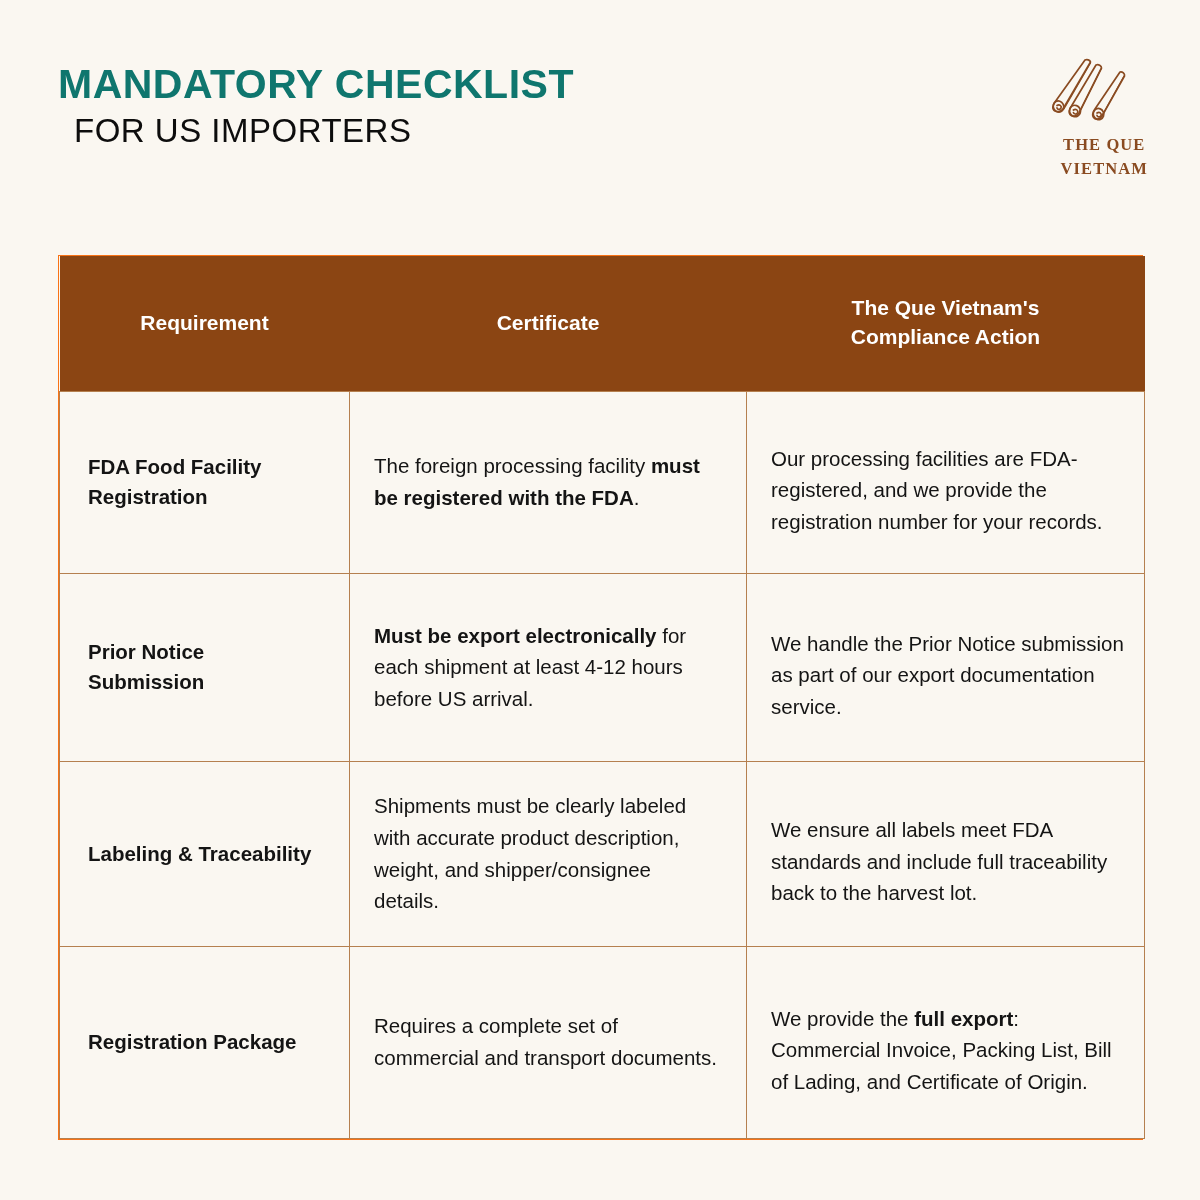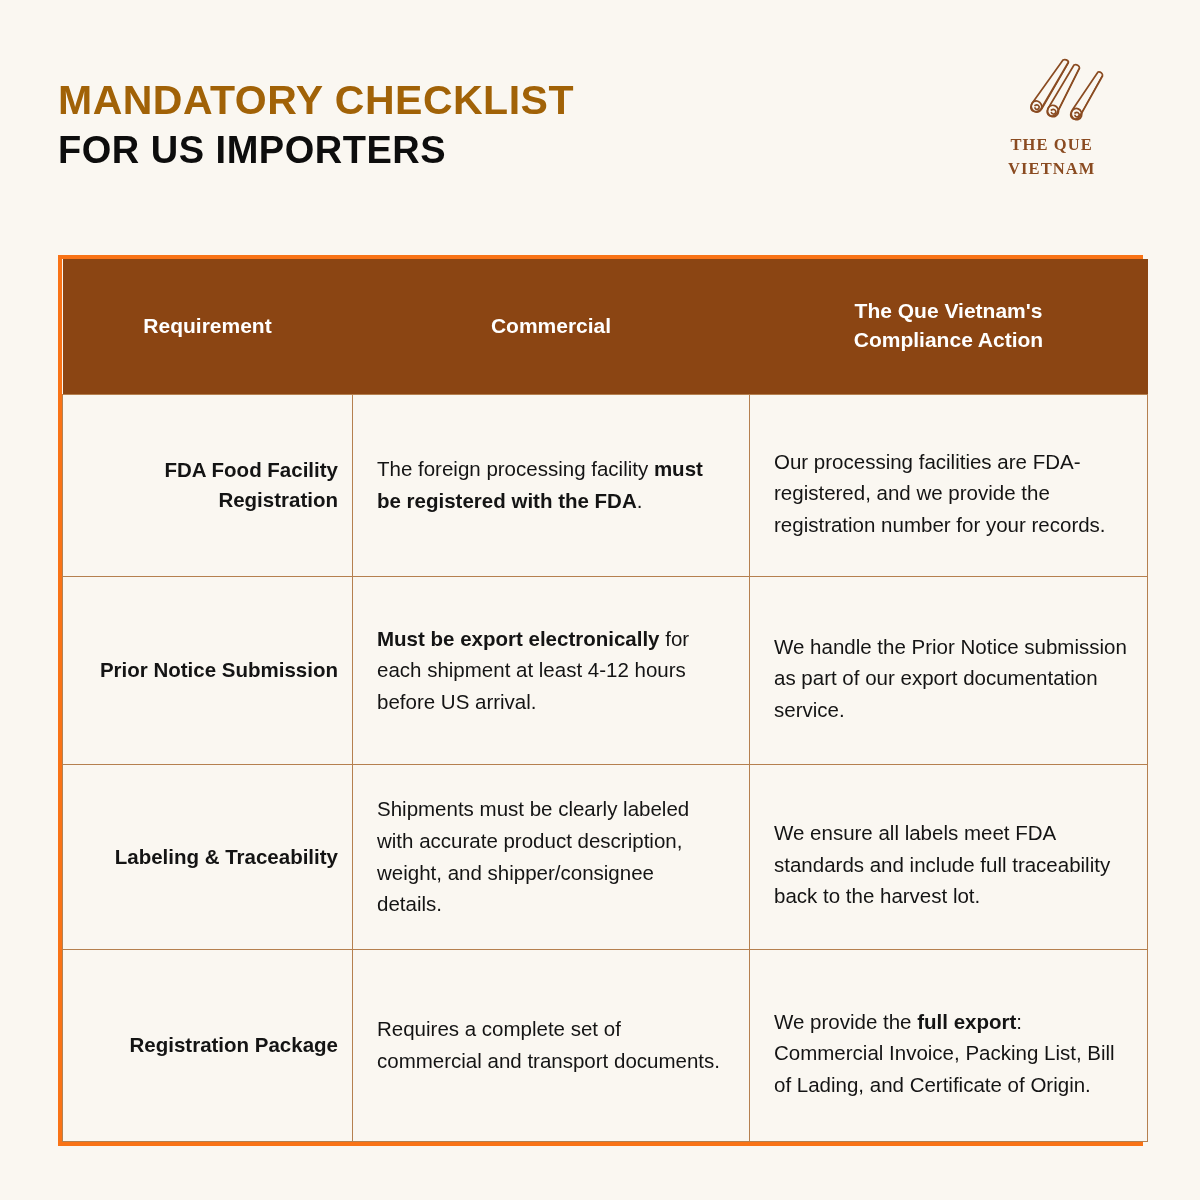--- a/index.html
+++ b/index.html
@@ -28,44 +28,44 @@
     position: absolute;
     left: 58px;
     top: 58px;
     width: 700px;
   }
 
   .title-line-1 {
     font-size: 41px;
     font-weight: 800;
     letter-spacing: 0.5px;
-    color: #a16207;
+    color: #0f766e;
     line-height: 1.28;
     white-space: nowrap;
-    margin-top: 16px;
   }
 
   .title-line-2 {
-    font-size: 38px;
-    font-weight: 700;
+    font-size: 33px;
+    font-weight: 400;
     letter-spacing: 0.5px;
     color: #0d0d0d;
     line-height: 1.28;
     white-space: nowrap;
+    margin-left: 16px;
   }
 
   
   .logo {
     position: absolute;
     right: 52px;
     top: 52px;
     width: 140px;
     display: flex;
     flex-direction: column;
-    align-items: flex-start;
+    align-items: flex-end;
   }
 
   .logo-mark {
     width: 118px;
     height: 74px;
   }
 
   .logo-text {
     margin-top: 7px;
     text-align: center;
@@ -76,21 +76,21 @@
     color: #8a4b21;
     line-height: 1.45;
   }
 
   
   .table {
     position: absolute;
     left: 58px;
     top: 255px;
     width: 1085px;
-    border: 4px solid #f97316;
+    border: 1px solid #f97316;
     border-collapse: collapse;
   }
 
   table.checklist {
     width: 100%;
     border-collapse: collapse;
     table-layout: fixed;
   }
 
   table.checklist col.c1 { width: 290px; }
@@ -118,24 +118,24 @@
   tbody td {
     border: 1px solid #b5804f;
     background: #faf7f1;
     vertical-align: middle;
     font-size: 20.5px;
     line-height: 1.54;
     color: #141414;
   }
 
   td.col-req {
-    text-align: right;
+    text-align: left;
     font-weight: 700;
     font-size: 20.5px;
-    padding: 18px 14px;
+    padding: 18px 28px;
     line-height: 1.46;
   }
 
   td.col-desc {
     padding: 18px 28px 18px 24px;
   }
 
   td.col-action {
     padding: 34px 18px 18px 24px;
   }
@@ -187,21 +187,21 @@
   <div class="table">
     <table class="checklist">
       <colgroup>
         <col class="c1">
           <col class="c2">
           <col class="c3">
       </colgroup>
       <thead>
         <tr>
           <th class="h1">Requirement</th>
-          <th class="h2">Commercial</th>
+          <th class="h2">Certificate</th>
           <th class="h3">
             <div>The Que Vietnam's</div>
             <div>Compliance Action</div>
           </th>
         </tr>
       </thead>
       <tbody id="tbody">
           <tr class="r1">
             <td class="col-req">FDA Food Facility Registration</td>
             <td class="col-desc"><span class="cell-text"><span>The foreign processing facility </span><b>must be registered with the FDA</b><span>.</span></span></td>

